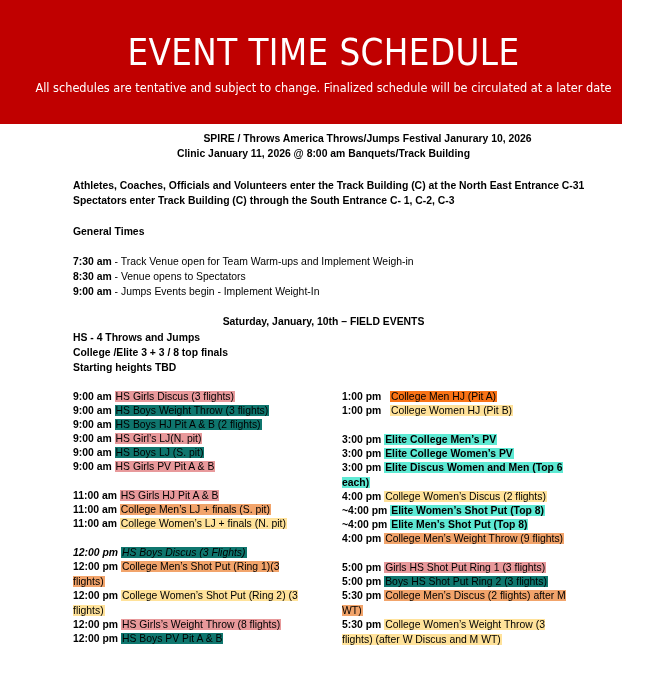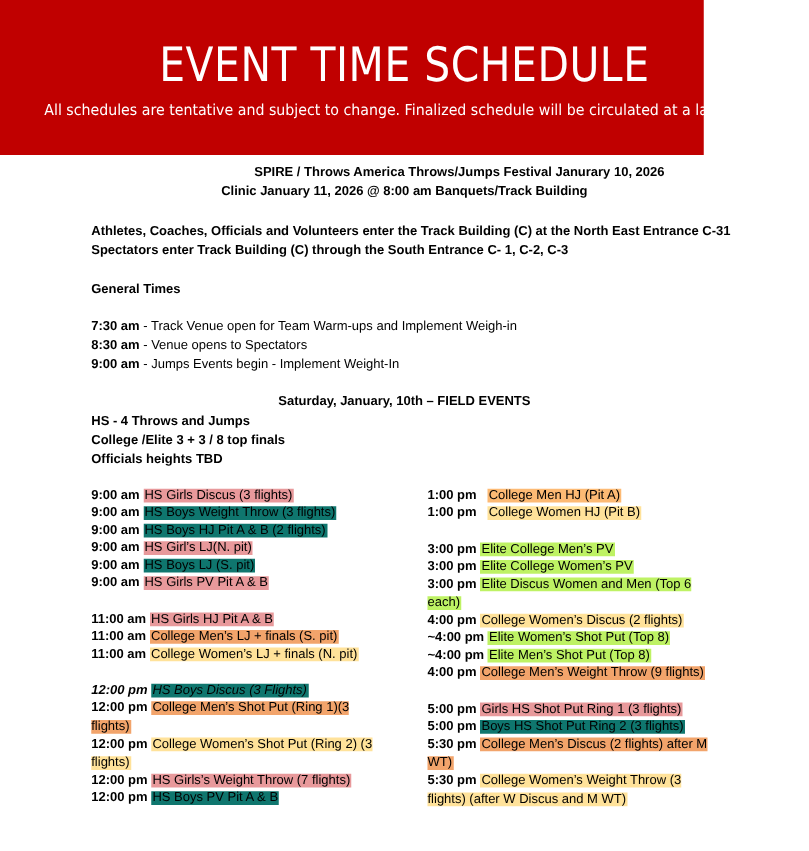--- a/index.html
+++ b/index.html
@@ -1,39 +1,39 @@
 <!DOCTYPE html>
 <html><head>
 <meta charset="utf-8">
 <style>
   * { box-sizing: border-box; margin: 0; padding: 0; }
   html, body { width: 647px; height: 681px; background: #ffffff; overflow: hidden; }
   body { font-family: "Liberation Sans", "DejaVu Sans", sans-serif; color: #000; position: relative; }
 
-  .banner { position: absolute; left: 0; top: 0; width: 563px; height: 124px; background: #c00000; }
+  .banner { position: absolute; left: 0; top: 0; width: 622px; height: 124px; background: #c00000; }
   .banner-title { position: absolute; left: 0; width: 647px; top: 30px; text-align: center; color: #fff;
     font-family: "DejaVu Sans", sans-serif; font-size: 38px; letter-spacing: 0.5px; transform: scaleX(0.86); transform-origin: center; }
   .banner-sub { position: absolute; left: 0; width: 647px; top: 81px; text-align: center; color: #fff;
     font-family: "DejaVu Sans", sans-serif; font-size: 12.2px; transform: scaleX(0.93); transform-origin: center; }
 
   .txt { position: absolute; font-size: 10.4px; line-height: 15px; white-space: nowrap; }
   .b { font-weight: bold; }
   .center { left: 0; width: 647px; text-align: center; }
 
   .ev { position: absolute; font-size: 10.4px; line-height: 14.6px; white-space: nowrap; }
   .ev .t { font-weight: bold; }
   .ev .lab { padding: 0 1px; }
   .ev.wrap { white-space: normal; }
 
   .red { background: #e8999b; }
   .green { background: #0f766e; }
   .orange { background: #f2a46b; }
-  .lightorange { background: #fdba74; }
+  .lightorange { background: #f97316; }
   .yellow { background: #ffe29a; }
-  .gold { background: #bef264; }
+  .gold { background: #5eead4; font-weight: bold; }
 </style>
 </head>
 <body>
 
 <div class="banner">
   <div class="banner-title">EVENT TIME SCHEDULE</div>
   <div class="banner-sub">All schedules are tentative and subject to change. Finalized schedule will be circulated at a later date</div>
 </div>
 
 <div class="txt b center" style="top:131px;margin-left:44px;">SPIRE / Throws America Throws/Jumps Festival Janurary 10, 2026</div>
@@ -50,37 +50,37 @@
 <div class="txt" style="left:73px; top:269px;">
   <span class="b">8:30 am</span><span> - Venue opens to Spectators</span>
 </div>
 <div class="txt" style="left:73px; top:284px;">
   <span class="b">9:00 am</span><span> - Jumps Events begin - Implement Weight-In</span>
 </div>
 
 <div class="txt b center" style="top:314px;">Saturday, January, 10th – FIELD EVENTS</div>
 <div class="txt b" style="left:73px; top:330px;">HS - 4 Throws and Jumps</div>
 <div class="txt b" style="left:73px; top:345px;">College /Elite 3 + 3 / 8 top finals</div>
-<div class="txt b" style="left:73px; top:360px;">Officials heights TBD</div>
+<div class="txt b" style="left:73px; top:360px;">Starting heights TBD</div>
 
 <div class="ev" style="left:73px; top:390px;"><span class="t">9:00 am</span> <span class="lab red">HS Girls Discus (3 flights)</span></div>
 <div class="ev" style="left:73px; top:404px;"><span class="t">9:00 am</span> <span class="lab green">HS Boys Weight Throw (3 flights)</span></div>
 <div class="ev" style="left:73px; top:418px;"><span class="t">9:00 am</span> <span class="lab green">HS Boys HJ Pit A &amp; B (2 flights)</span></div>
 <div class="ev" style="left:73px; top:432px;"><span class="t">9:00 am</span> <span class="lab red">HS Girl’s LJ(N. pit)</span></div>
 <div class="ev" style="left:73px; top:446px;"><span class="t">9:00 am</span> <span class="lab green">HS Boys LJ (S. pit)</span></div>
 <div class="ev" style="left:73px; top:460px;"><span class="t">9:00 am</span> <span class="lab red">HS Girls PV Pit A &amp; B</span></div>
 
 <div class="ev" style="left:73px; top:489px;"><span class="t">11:00 am</span> <span class="lab red">HS Girls HJ Pit A &amp; B</span></div>
 <div class="ev" style="left:73px; top:503px;"><span class="t">11:00 am</span> <span class="lab orange">College Men’s LJ + finals  (S. pit)</span></div>
 <div class="ev" style="left:73px; top:517px;"><span class="t">11:00 am</span> <span class="lab yellow">College Women’s LJ + finals (N. pit)</span></div>
 
 <div class="ev" style="left:73px; top:546px;font-style:italic;"><span class="t">12:00 pm</span> <span class="lab green">HS Boys Discus (3 Flights)</span></div>
 <div class="ev wrap" style="left:73px; top:560px; width:240px;"><span class="t">12:00 pm</span> <span class="lab orange">College Men’s Shot Put (Ring 1)(3 flights)</span></div>
 <div class="ev wrap" style="left:73px; top:589px; width:240px;"><span class="t">12:00 pm</span> <span class="lab yellow">College Women’s Shot Put (Ring 2) (3 flights)</span></div>
-<div class="ev" style="left:73px; top:618px;"><span class="t">12:00 pm</span> <span class="lab red">HS Girls’s Weight Throw (7 flights)</span></div>
+<div class="ev" style="left:73px; top:618px;"><span class="t">12:00 pm</span> <span class="lab red">HS Girls’s Weight Throw (8 flights)</span></div>
 <div class="ev" style="left:73px; top:632px;"><span class="t">12:00 pm</span> <span class="lab green">HS Boys PV Pit A &amp; B</span></div>
 
 <div class="ev" style="left:342px; top:390px;"><span class="t">1:00 pm</span>&nbsp;&nbsp; <span class="lab lightorange">College Men HJ (Pit A)</span></div>
 <div class="ev" style="left:342px; top:404px;"><span class="t">1:00 pm</span>&nbsp;&nbsp; <span class="lab yellow">College Women HJ (Pit B)</span></div>
 
 <div class="ev" style="left:342px; top:433px;"><span class="t">3:00 pm</span> <span class="lab gold">Elite College Men’s PV</span></div>
 <div class="ev" style="left:342px; top:447px;"><span class="t">3:00 pm</span> <span class="lab gold">Elite College Women’s PV</span></div>
 <div class="ev wrap" style="left:342px; top:461px; width:235px;"><span class="t">3:00 pm</span> <span class="lab gold">Elite Discus Women and Men (Top 6 each)</span></div>
 
 <div class="ev" style="left:342px; top:490px;"><span class="t">4:00 pm</span> <span class="lab yellow">College Women’s Discus (2 flights)</span></div>

